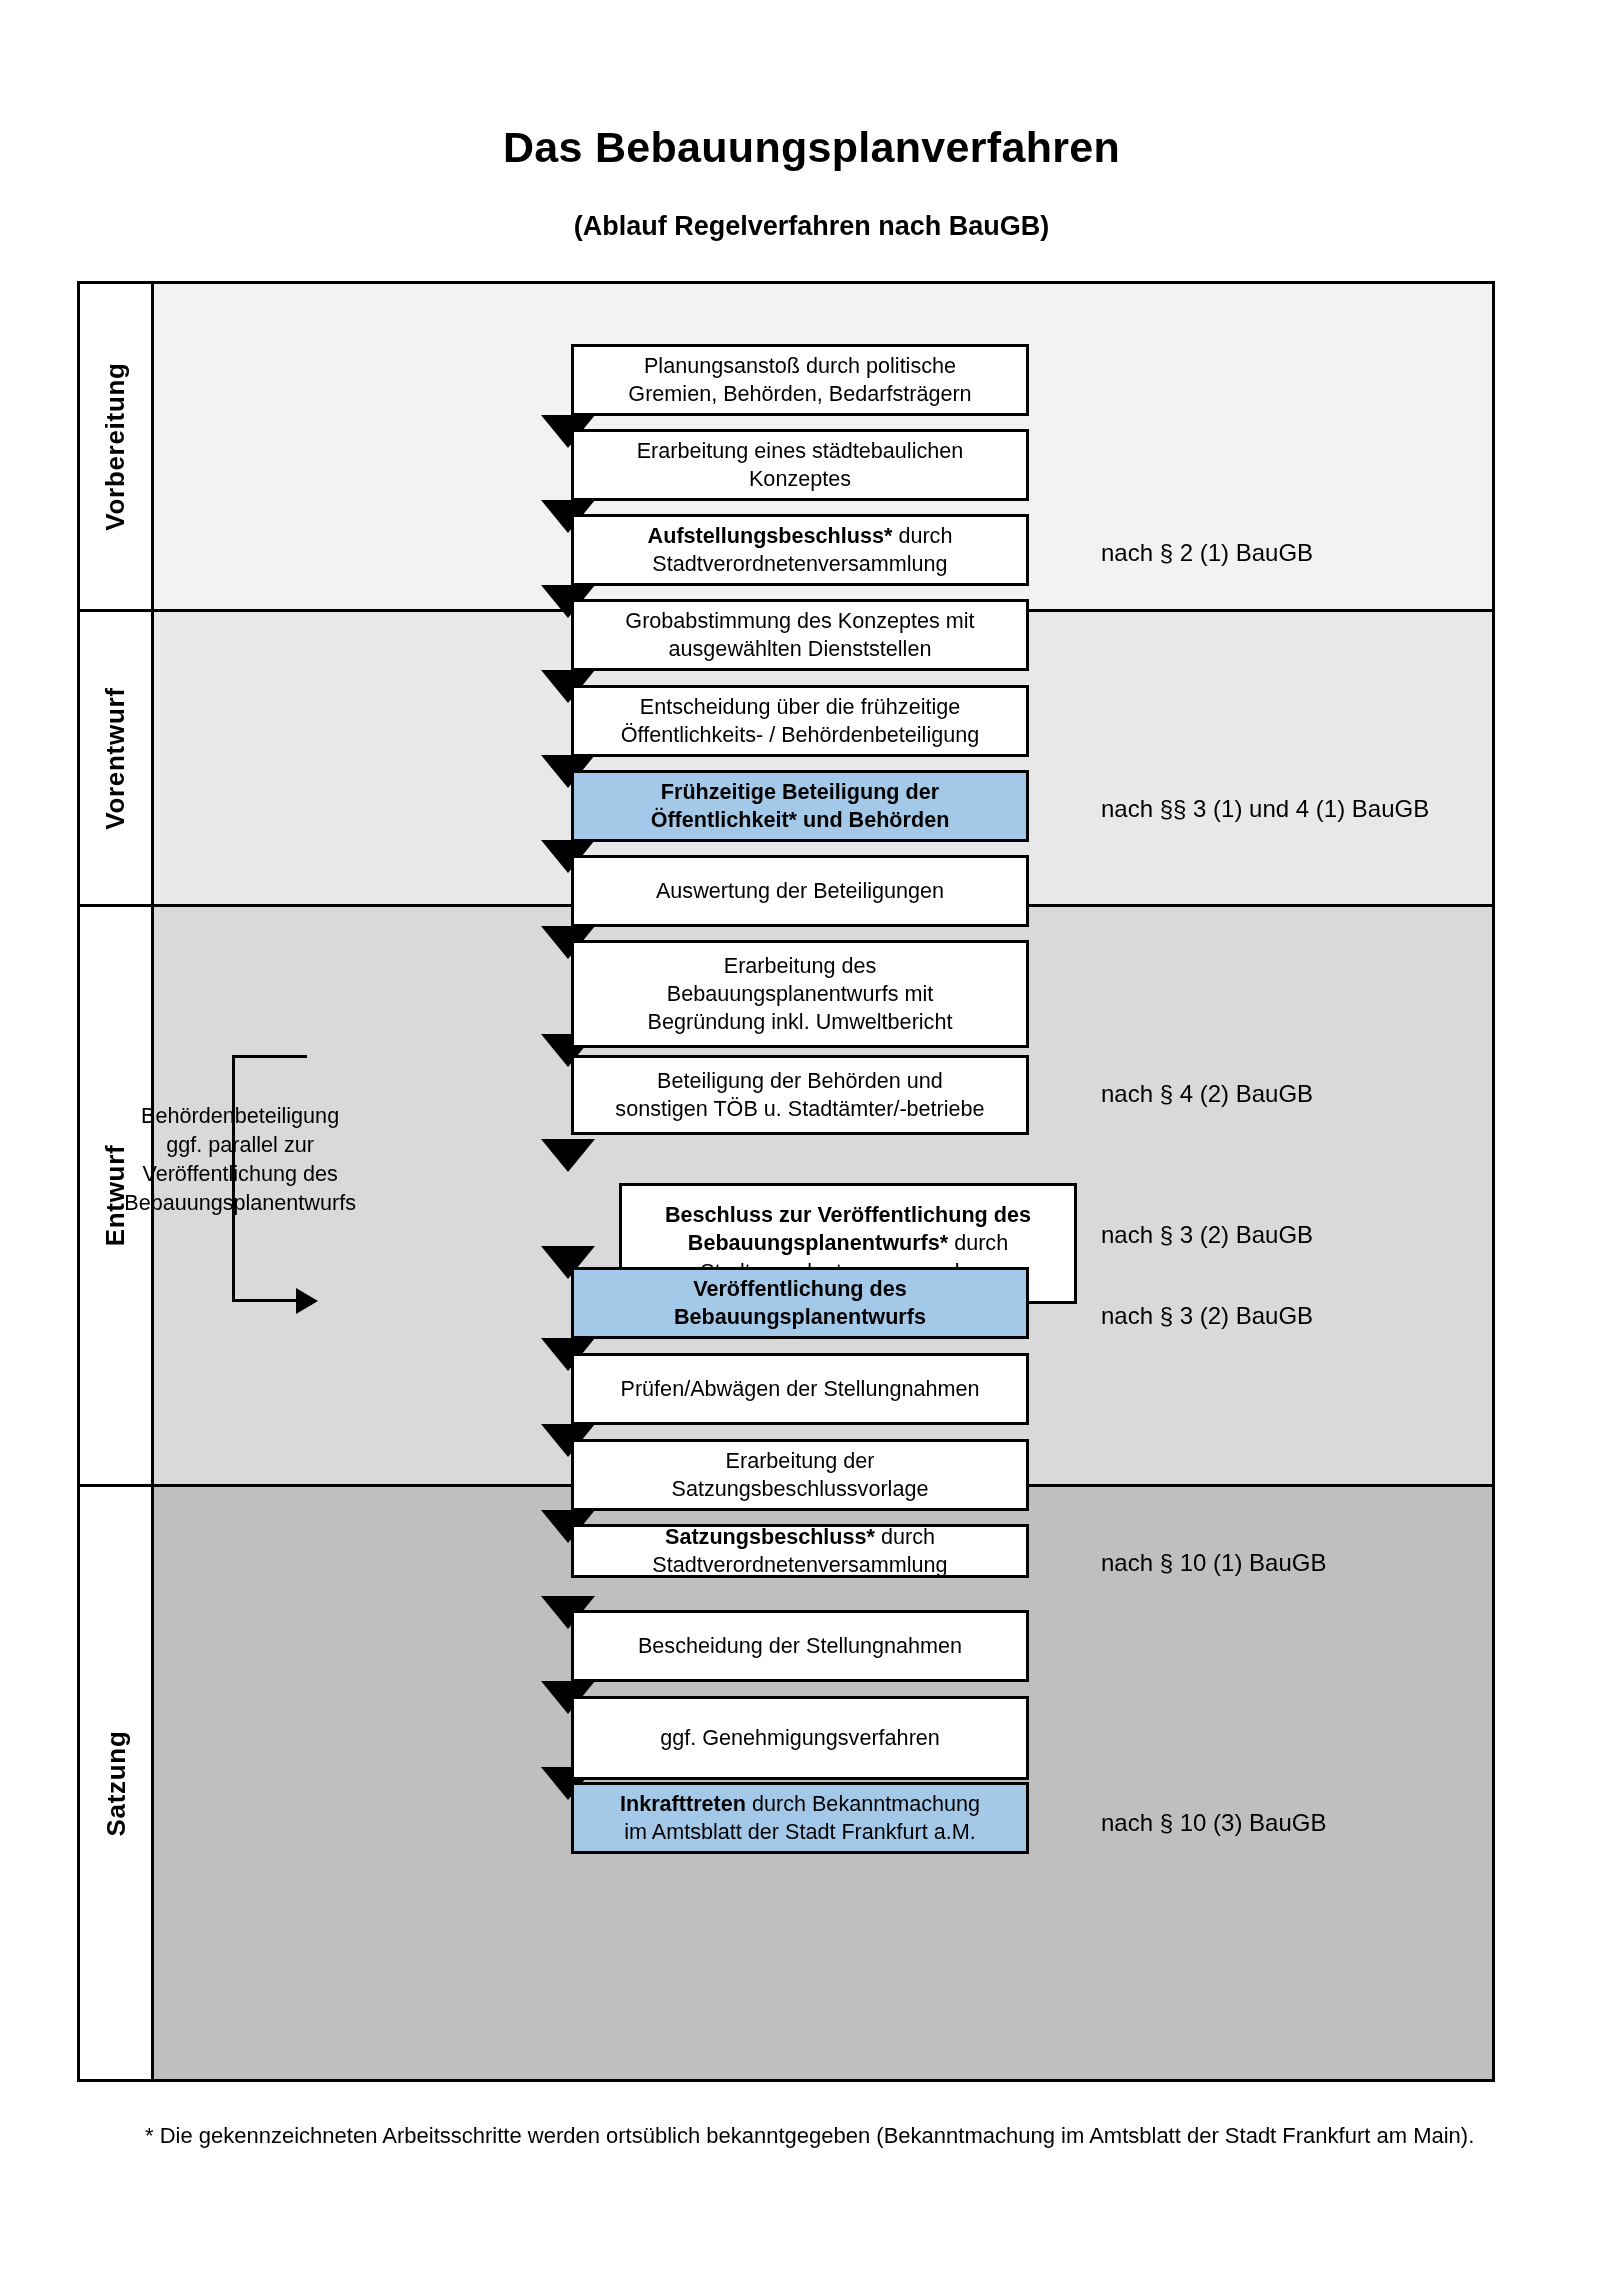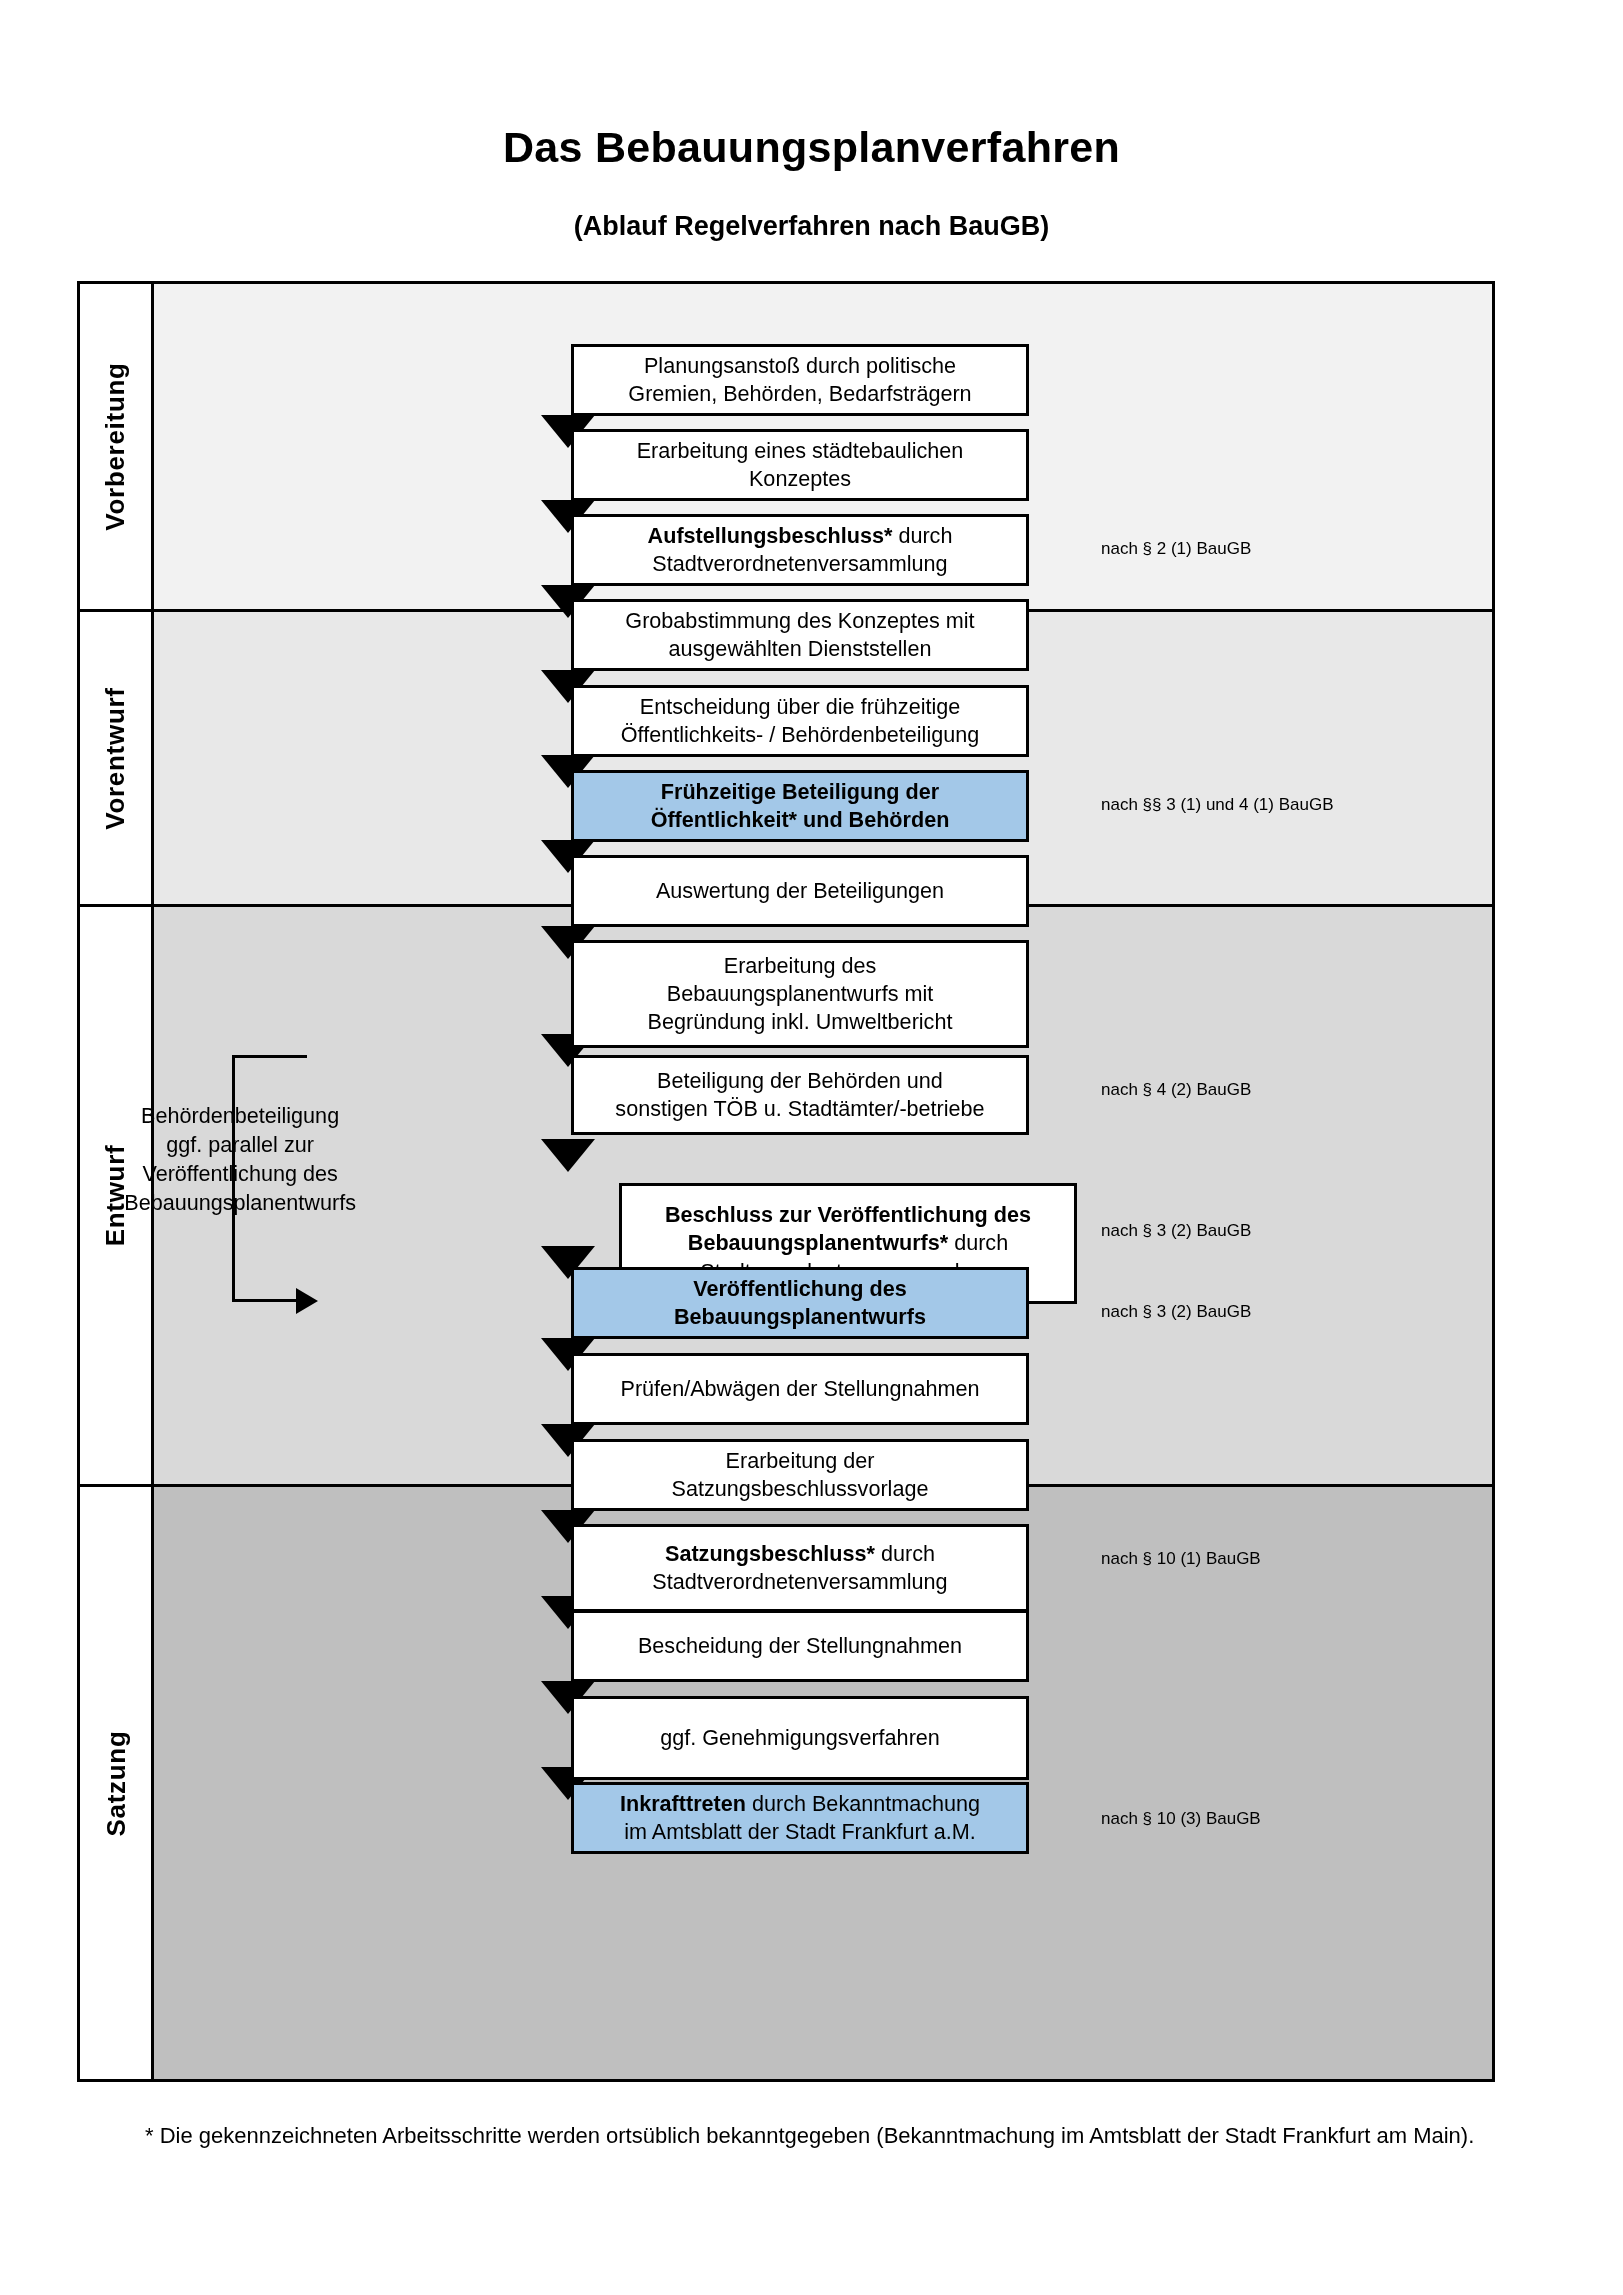--- a/index.html
+++ b/index.html
@@ -77,21 +77,21 @@
     position:absolute;
     width:0;height:0;
     border-left:27.5px solid transparent;
     border-right:27.5px solid transparent;
     border-top:33px solid #000;
   }
 
   
   .legal{
     position:absolute;
-    font-size:17px;
+    font-size:24px;
     white-space:nowrap;
   }
 
   
   .sidenote{
     position:absolute;
     width:281px;
     text-align:center;
     font-size:21.6px;
     line-height:1.34;
@@ -268,21 +268,21 @@
       </div>
     </div>
 
     <div class="pbox" style="left:491px;top:1155px;height:72px;">
       <div>
         <span>Erarbeitung der</span><br>
         <span>Satzungsbeschlussvorlage</span>
       </div>
     </div>
 
-    <div class="pbox" style="left:491px;top:1240px;height:88px;">
+    <div class="pbox" style="left:491px;top:1240px;height:54px;">
       <div>
         <b>Satzungsbeschluss*</b><span> durch</span><br>
         <span>Stadtverordnetenversammlung</span>
       </div>
     </div>
 
     <div class="pbox" style="left:491px;top:1326px;height:72px;">
       <div>
         <span>Bescheidung der Stellungnahmen</span>
       </div>

